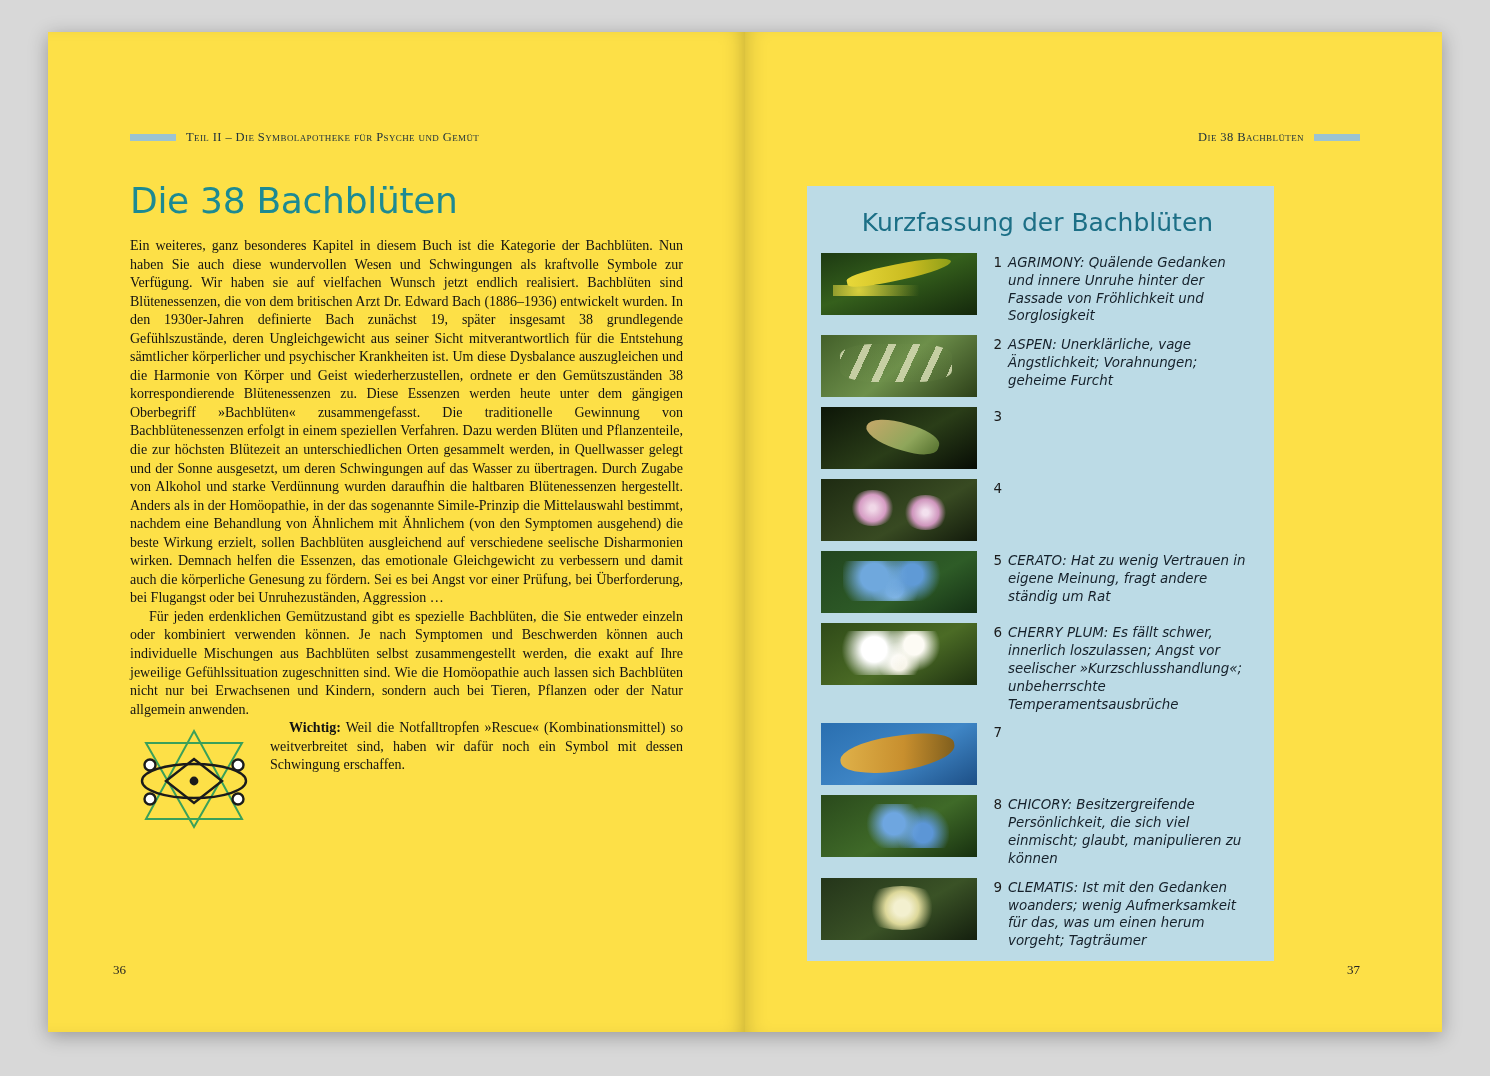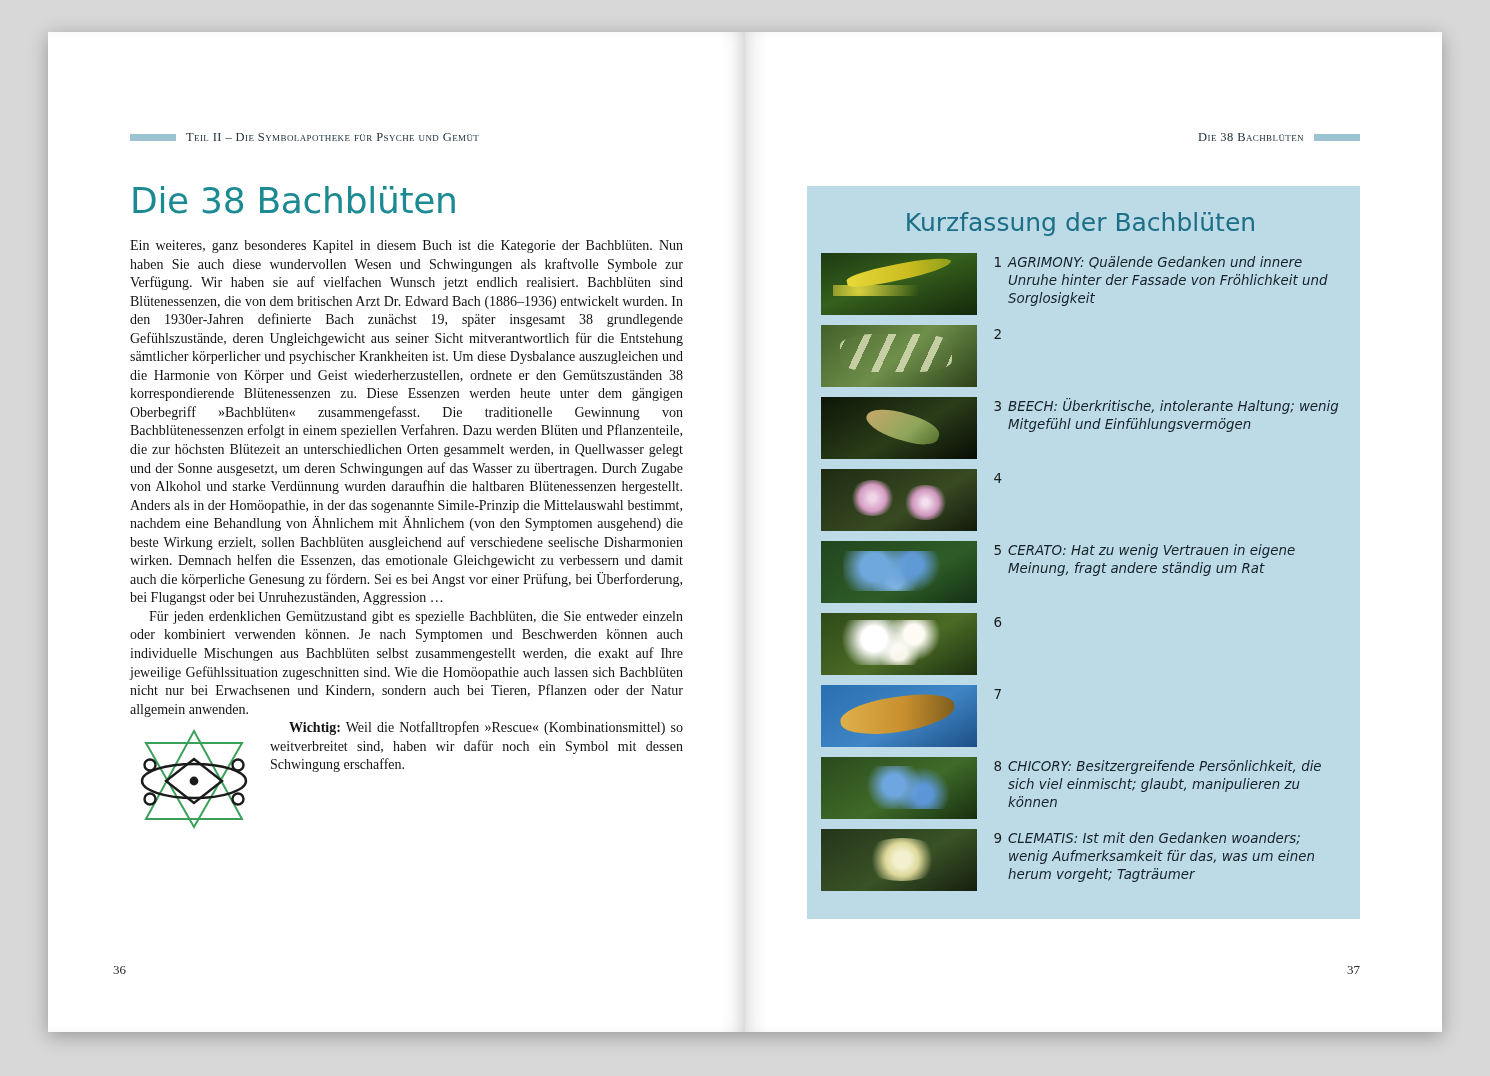--- a/index.html
+++ b/index.html
@@ -17,21 +17,21 @@
     position: absolute;
     left: 48px;
     top: 32px;
     width: 1394px;
     height: 1000px;
     display: flex;
     box-shadow: 0 4px 18px rgba(0,0,0,0.30);
   }
   .page {
     position: relative;
-    background: #ffffff;
+    background: #fde047;
     width: 697px;
     height: 1000px;
     box-sizing: border-box;
   }
   .page-left {
     padding: 96px 62px 0 82px;
     box-shadow: inset -14px 0 22px -14px rgba(0,0,0,0.28);
   }
   .page-right {
     padding: 96px 82px 0 62px;
@@ -93,22 +93,22 @@
     color: #222;
     font-family: "Liberation Serif", serif;
   }
   .folio.left { left: 65px; }
   .folio.right { right: 82px; text-align: right; }
 
   
   .panel {
     margin-top: 40px;
     background: #bcdbe6;
-    padding: 14px 20px 28px 14px;
-    width: 553px;
+    padding: 14px 20px 11px 14px;
+    width: 467px;
     box-sizing: border-box;
   }
   .panel h2 {
     font-family: "DejaVu Sans", sans-serif;
     font-weight: 400;
     color: #1c6f86;
     font-size: 25px;
     text-align: center;
     margin: 8px 0 16px 0;
   }
@@ -274,42 +274,43 @@
 
       <div class="row">
         <div class="thumb t-agrimony"></div>
         <div class="num">1</div>
         <div class="desc">AGRIMONY: Quälende Gedanken und innere Unruhe hinter der Fassade von Fröhlichkeit und Sorglosigkeit</div>
       </div>
 
       <div class="row">
         <div class="thumb t-aspen"></div>
         <div class="num">2</div>
+        <div class="desc">ASPEN: Unerklärliche, vage Ängstlichkeit; Vorahnungen; geheime Furcht</div>
       </div>
 
       <div class="row">
         <div class="thumb t-beech"></div>
         <div class="num">3</div>
-        <div class="desc">BEECH: Überkritische, intolerante Haltung; wenig Mitgefühl und Einfühlungsvermögen</div>
       </div>
 
       <div class="row">
         <div class="thumb t-centaury"></div>
         <div class="num">4</div>
       </div>
 
       <div class="row">
         <div class="thumb t-cerato"></div>
         <div class="num">5</div>
         <div class="desc">CERATO: Hat zu wenig Vertrauen in eigene Meinung, fragt andere ständig um Rat</div>
       </div>
 
       <div class="row">
         <div class="thumb t-cherryplum"></div>
         <div class="num">6</div>
+        <div class="desc">CHERRY PLUM: Es fällt schwer, innerlich loszulassen; Angst vor seelischer »Kurzschlusshandlung«; unbeherrschte Temperamentsausbrüche</div>
       </div>
 
       <div class="row">
         <div class="thumb t-chestnutbud"></div>
         <div class="num">7</div>
       </div>
 
       <div class="row">
         <div class="thumb t-chicory"></div>
         <div class="num">8</div>

